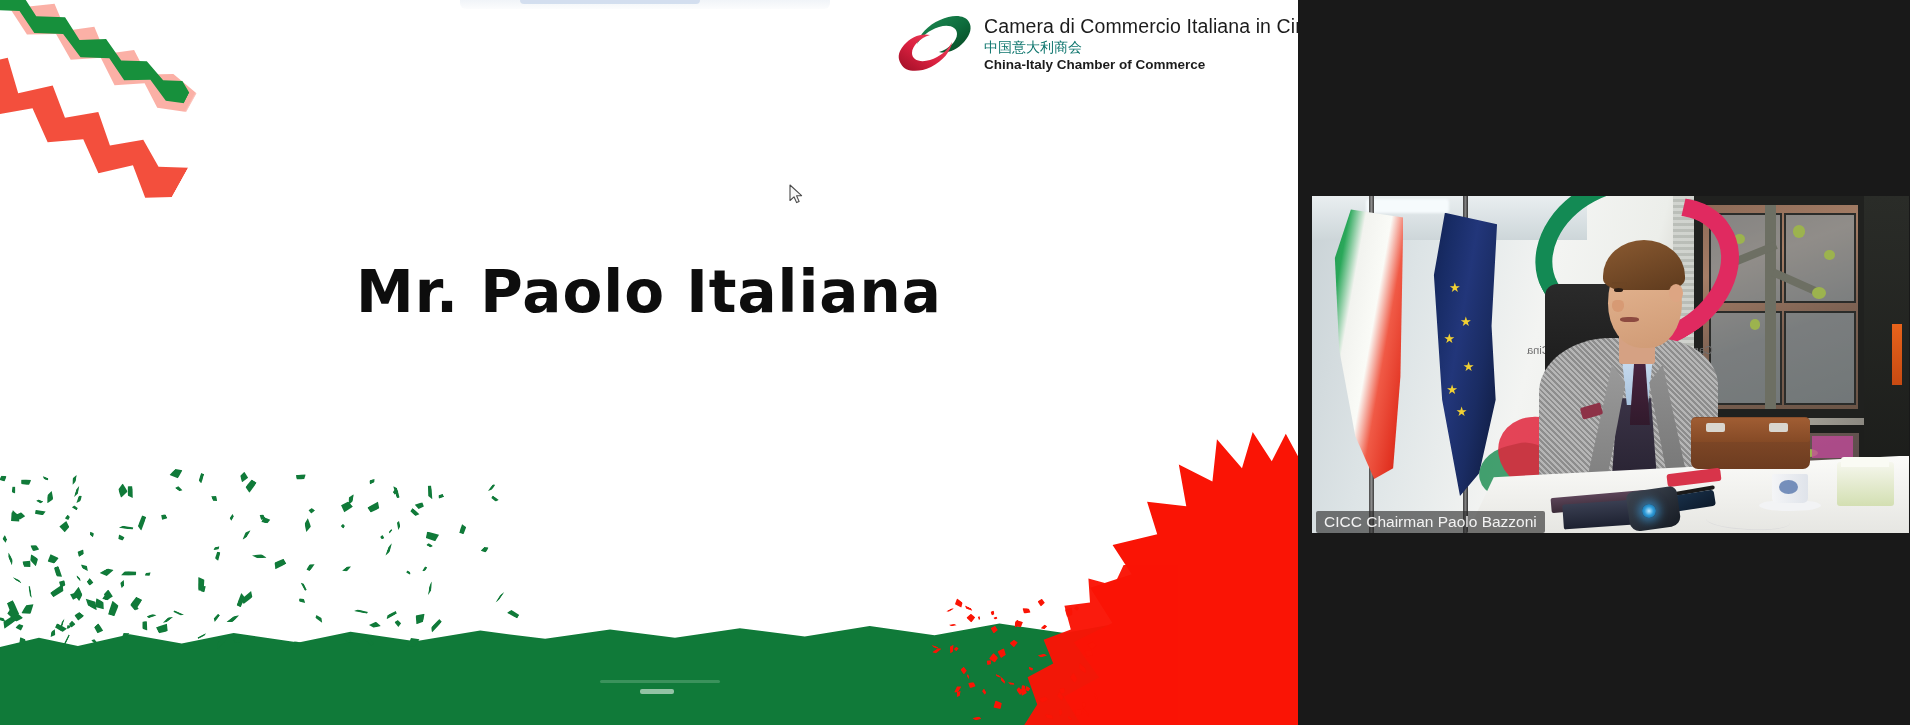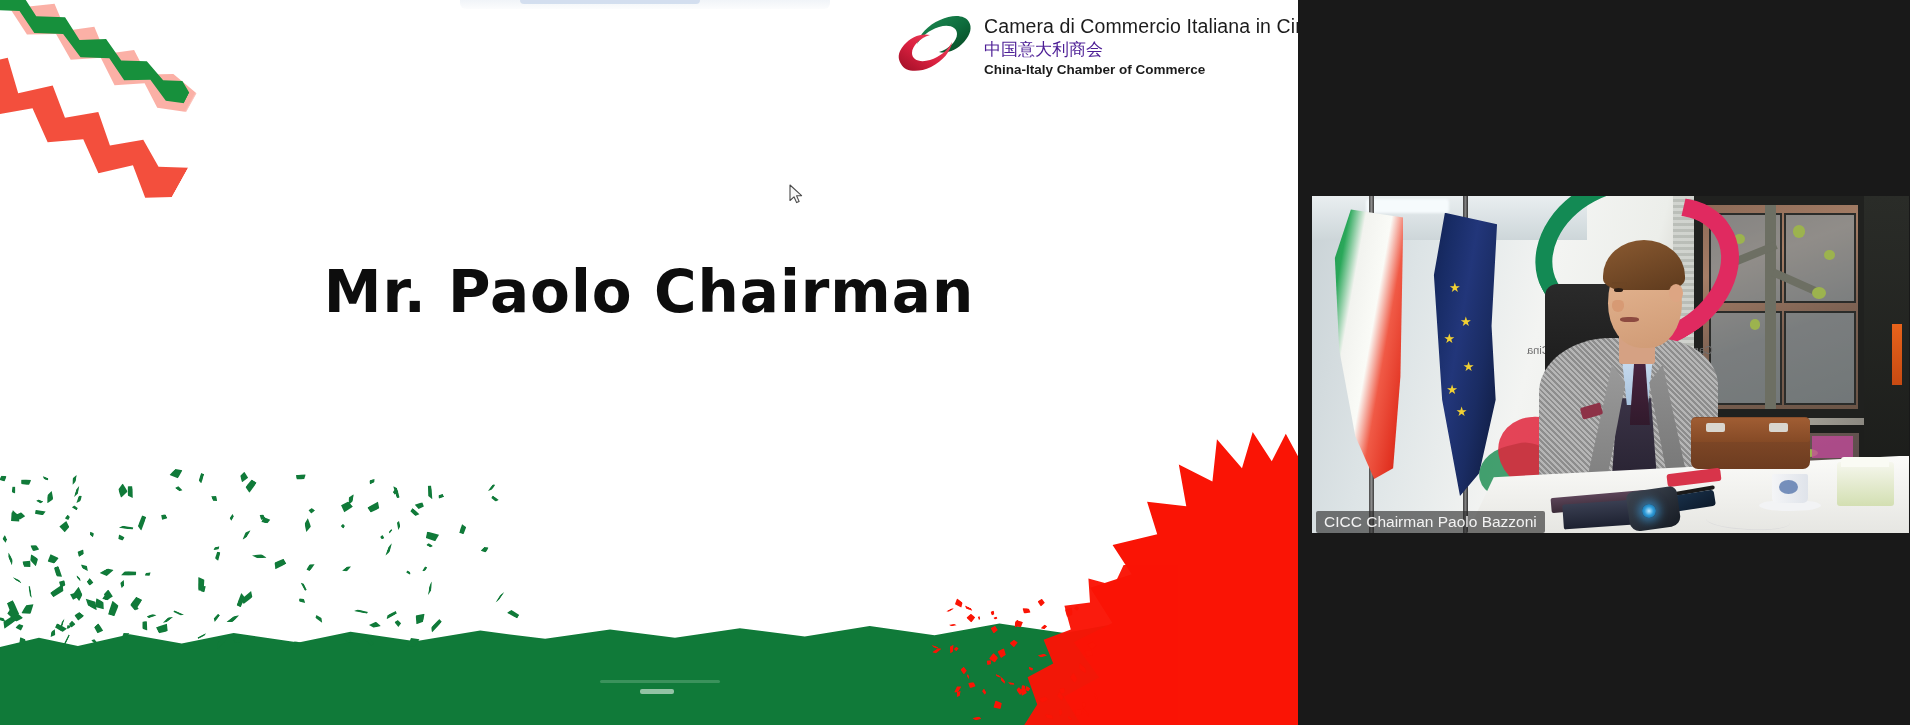--- a/index.html
+++ b/index.html
@@ -42,21 +42,21 @@
           clip-path:polygon(0% 30%,8% 4%,17% 40%,27% 6%,37% 44%,47% 8%,57% 46%,
                      67% 10%,77% 42%,87% 14%,100% 26%,100% 70%,88% 92%,
                      78% 60%,67% 94%,56% 58%,45% 92%,34% 60%,23% 90%,12% 62%,0% 80%);
           opacity:.55;filter:blur(1.2px);}
 
   
   #logo{position:absolute;left:895px;top:14px;display:flex;align-items:flex-start;gap:11px;}
   #logo-mark{width:78px;height:60px;flex:none;}
   #logo-text{padding-top:2px;}
   #logo-line1{font-size:19.5px;color:#1c1c1c;letter-spacing:.1px;line-height:1.12;white-space:nowrap;}
-  #logo-line2{font-size:17px;color:#4c1d95;line-height:1.4;white-space:nowrap;
+  #logo-line2{font-size:14px;color:#0f766e;line-height:1.4;white-space:nowrap;
               font-family:Liberation Serif, serif;}
   #logo-line3{font-size:13.5px;color:#1c1c1c;font-weight:bold;line-height:1.25;white-space:nowrap;}
 
   
   #headline-block{position:absolute;left:0;top:262px;width:1298px;text-align:center;}
   #speaker-name{font-size:58px;font-weight:bold;color:#0d0d0d;letter-spacing:1px;
                 line-height:1.05;font-family:"DejaVu Sans", sans-serif;}
   #speaker-role{margin-top:24px;font-size:27px;font-weight:bold;color:#101010;
                 letter-spacing:.6px;font-family:"DejaVu Sans", sans-serif;}
 
@@ -292,21 +292,21 @@
         <ellipse cx="40" cy="29" rx="13" ry="8" transform="rotate(-30 40 29)" fill="#ffffff" opacity="0"></ellipse>
       </svg>
       <div id="logo-text">
         <div id="logo-line1">Camera di Commercio Italiana in Cina</div>
         <div id="logo-line2">中国意大利商会</div>
         <div id="logo-line3">China-Italy Chamber of Commerce</div>
       </div>
     </div>
 
     <div id="headline-block">
-      <div id="speaker-name">Mr. Paolo Chairman</div>
+      <div id="speaker-name">Mr. Paolo Italiana</div>
     </div>
 
     <div id="green-band"></div>
     <div id="confetti">
         <div class="cf" style="left: 369.5px; bottom: 162.2px; width: 4px; height: 6.7px; background: rgb(16, 122, 57); transform: rotate(242deg); clip-path: polygon(6% 0%, 100% 26%, 74% 100%, 0% 72%);"></div>
         <div class="cf" style="left: 240.1px; bottom: 46.2px; width: 14.8px; height: 7px; background: rgb(16, 122, 57); transform: rotate(312deg); clip-path: polygon(6% 0%, 100% 26%, 74% 100%, 0% 72%);"></div>
         <div class="cf" style="left: 22.6px; bottom: 79.6px; width: 8.3px; height: 7.8px; background: rgb(16, 122, 57); transform: rotate(341deg); clip-path: polygon(6% 0%, 100% 26%, 74% 100%, 0% 72%);"></div>
         <div class="cf" style="left: 234.3px; bottom: 3.4px; width: 7.2px; height: 5.2px; background: rgb(16, 122, 57); transform: rotate(337deg); clip-path: polygon(6% 0%, 100% 26%, 74% 100%, 0% 72%);"></div>
         <div class="cf" style="left: 4.5px; bottom: 34.2px; width: 15.9px; height: 9.2px; background: rgb(16, 122, 57); transform: rotate(57deg); clip-path: polygon(6% 0%, 100% 26%, 74% 100%, 0% 72%);"></div>
         <div class="cf" style="left: 406px; bottom: 1px; width: 13.7px; height: 8.5px; background: rgb(16, 122, 57); transform: rotate(134deg); clip-path: polygon(0% 18%, 62% 0%, 100% 58%, 38% 100%);"></div>

